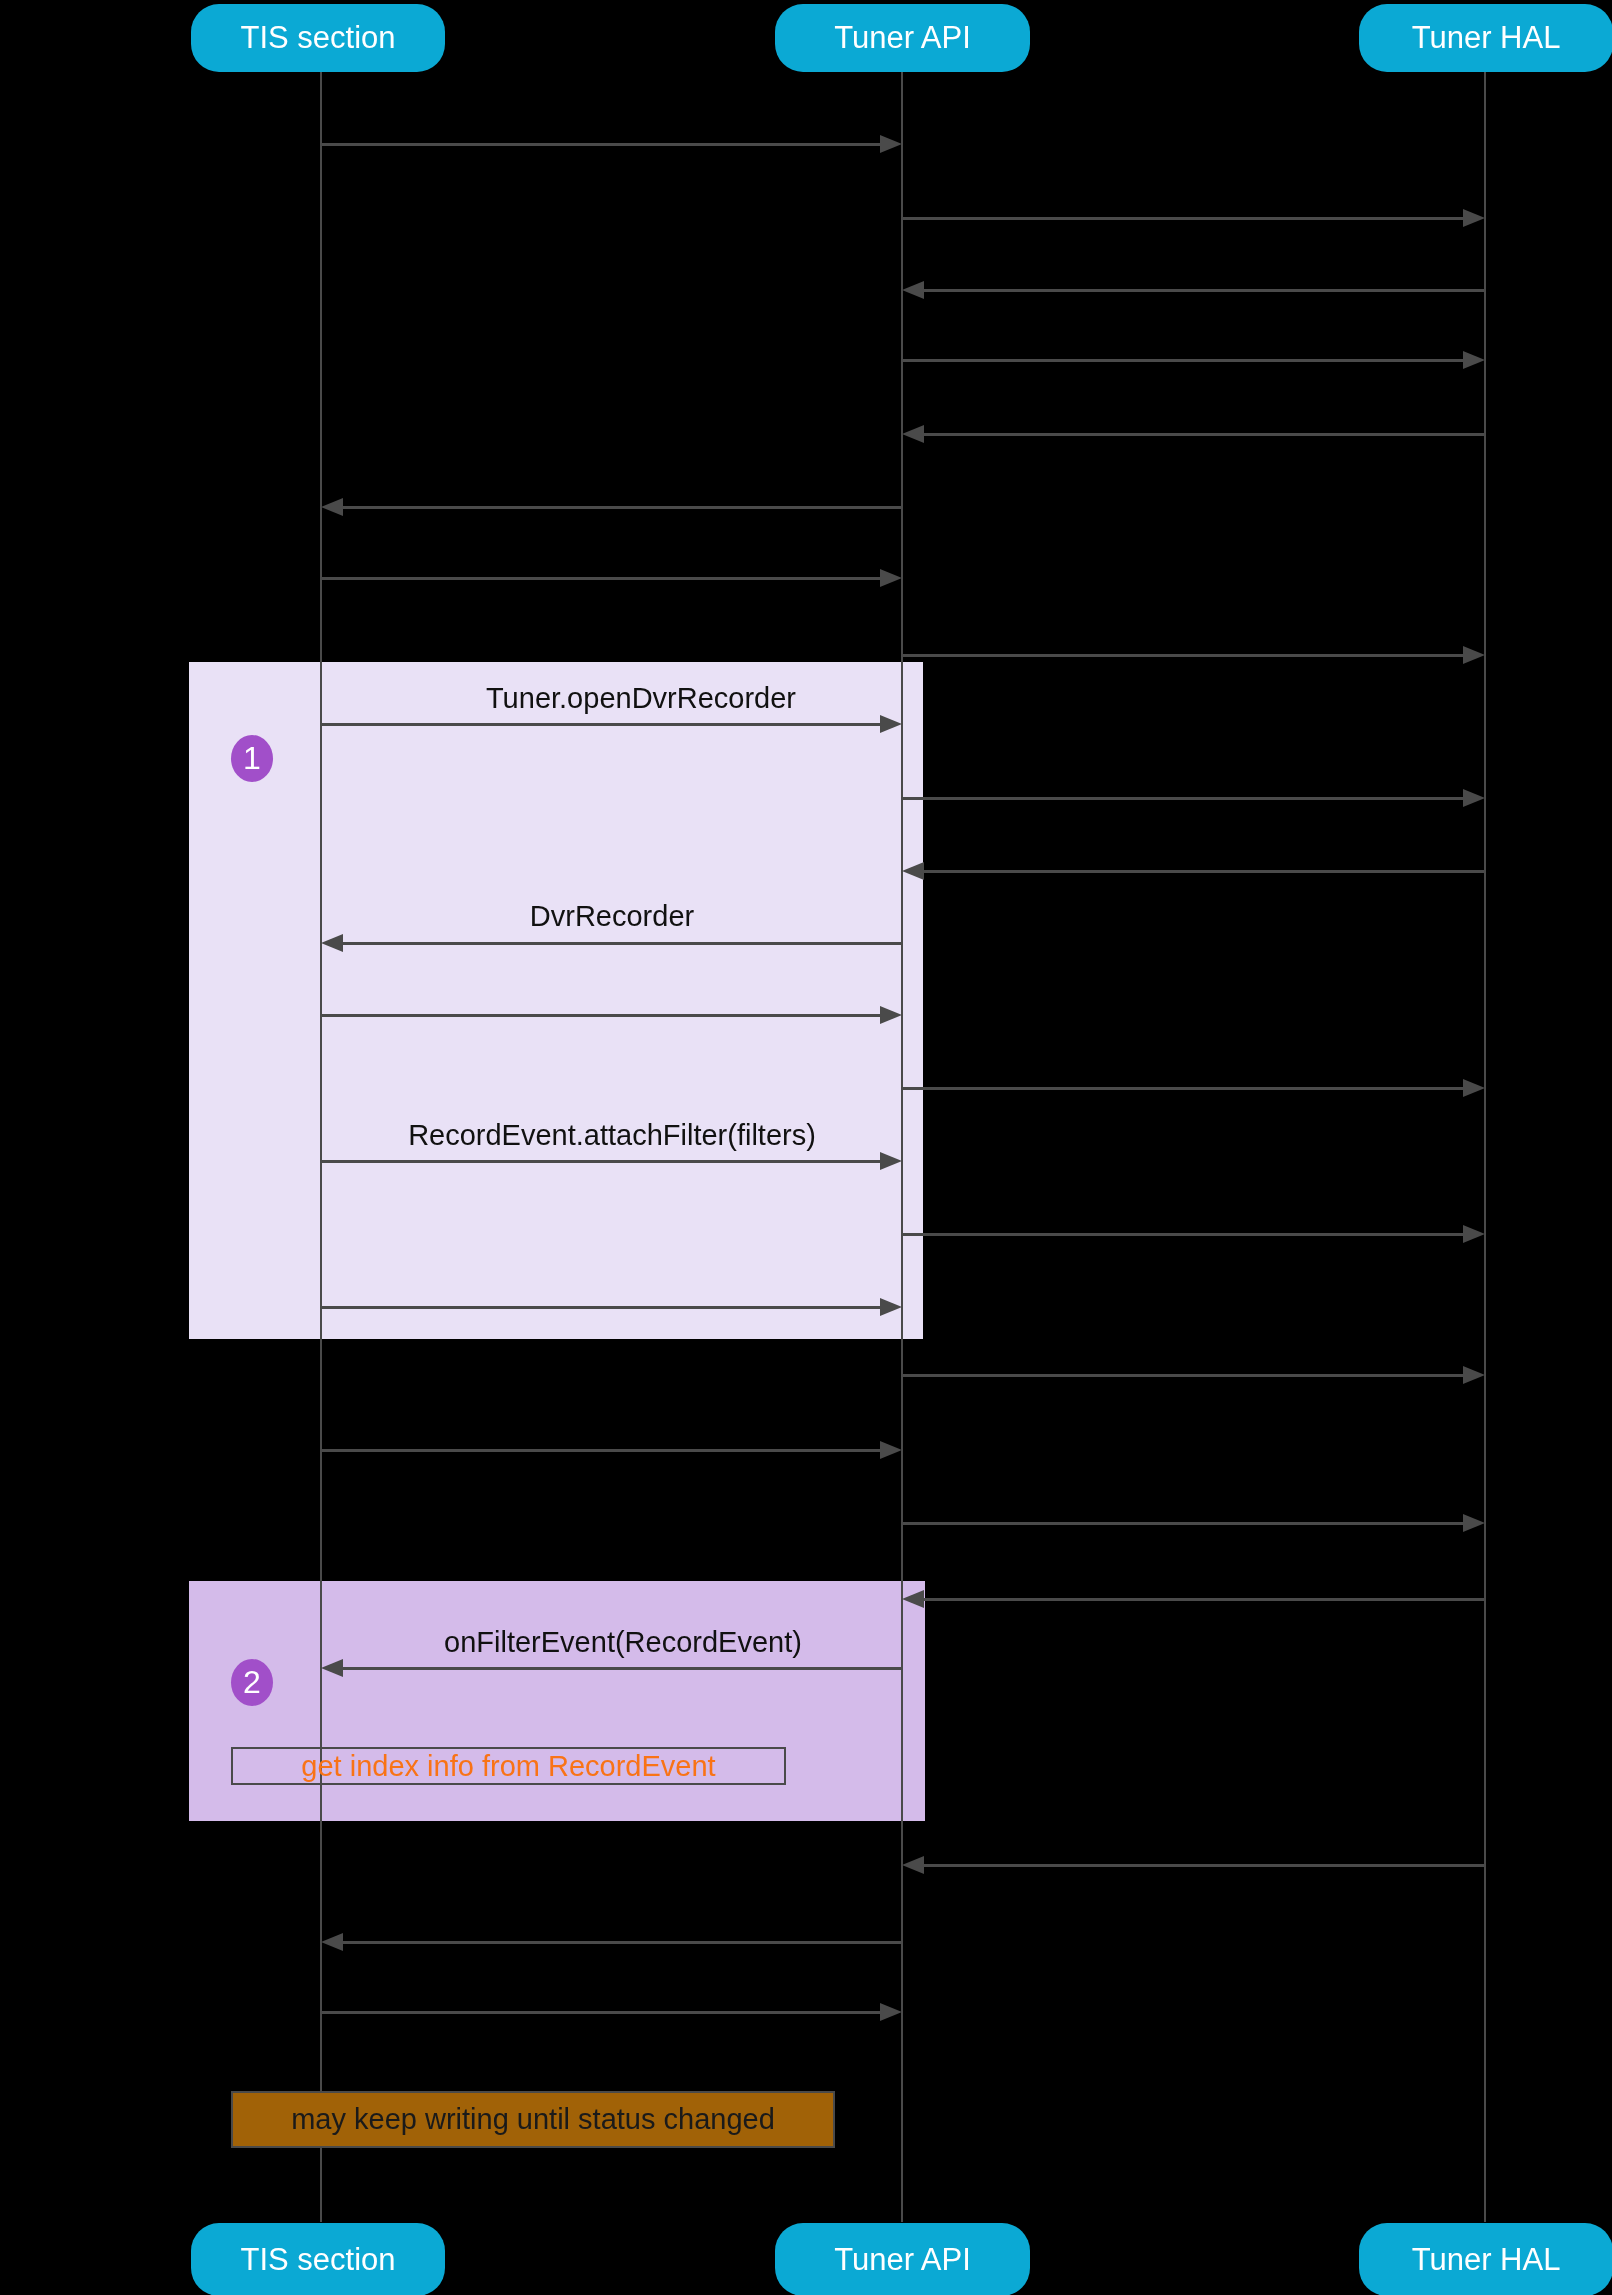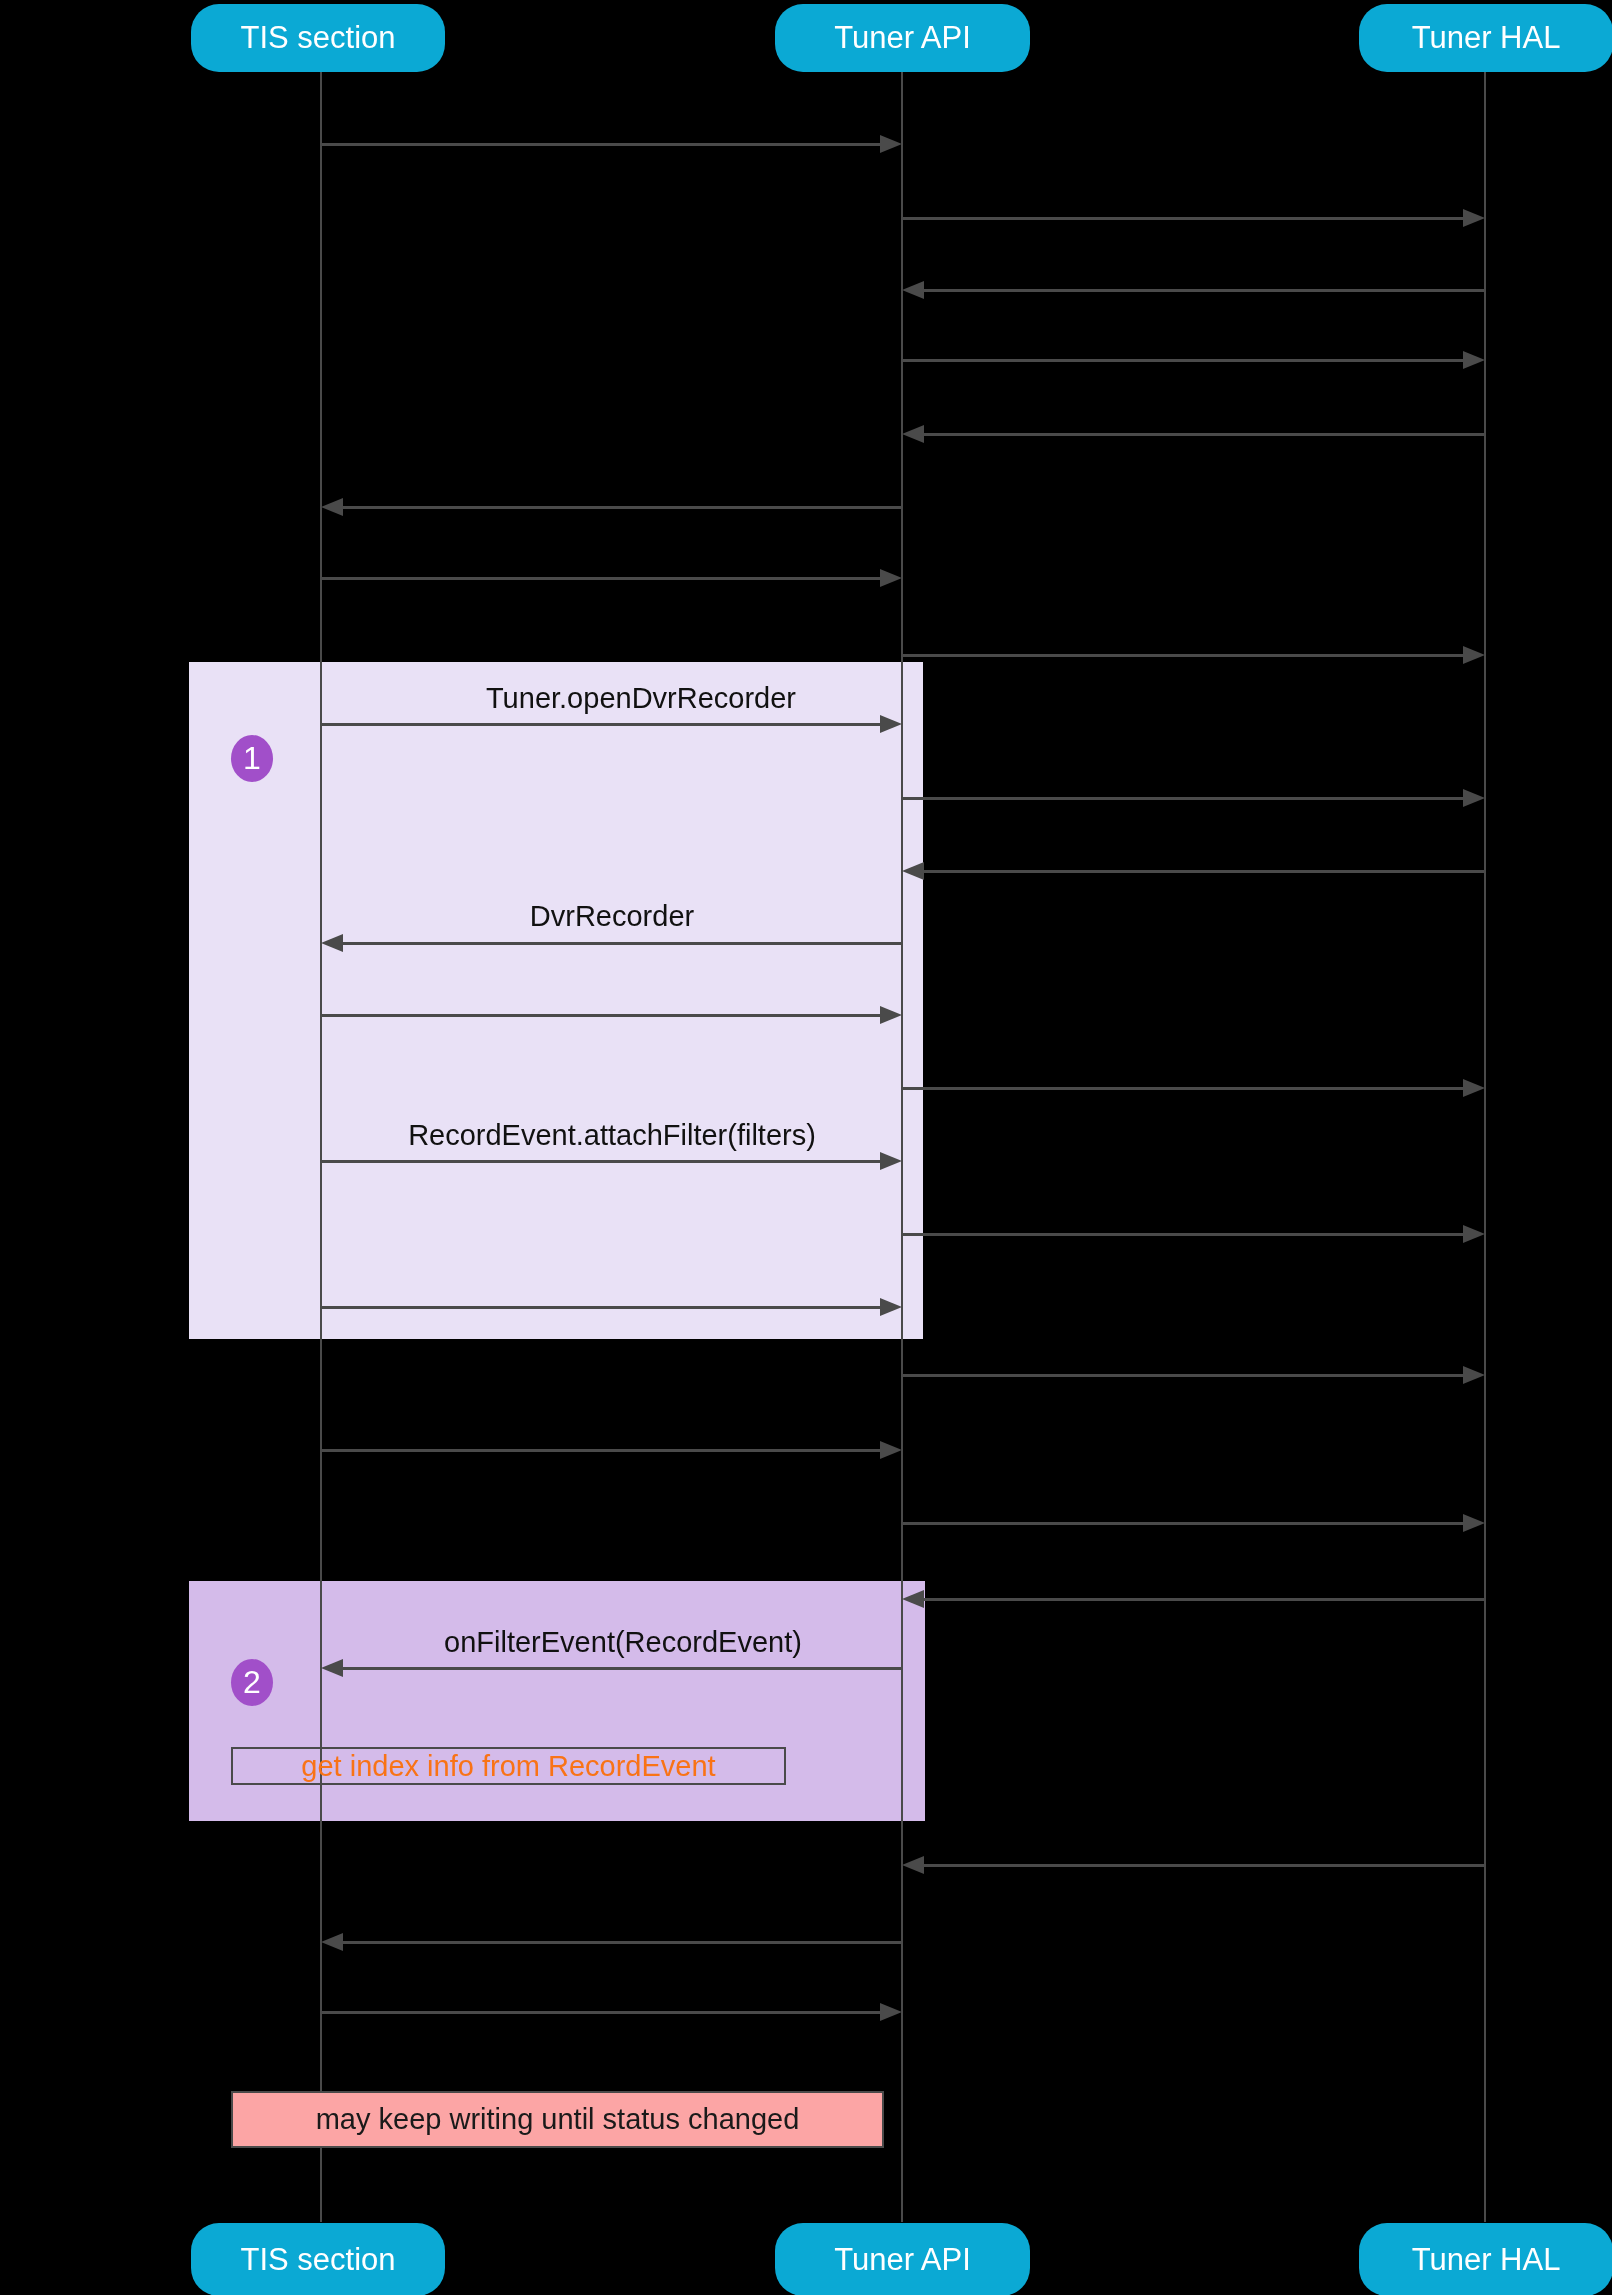--- a/index.html
+++ b/index.html
@@ -132,21 +132,21 @@
     <div class="msg-line" style="top: 1667px; left: 340px; width: 563px; background: rgb(74, 74, 74);"></div>
     <div class="msg-head" style="top: 1659px; left: 321px; border-right: 22px solid rgb(74, 74, 74);"></div>
     <div class="msg-label" style="left: 332px; width: 582px; top: 1625px; color: rgb(17, 17, 17);">onFilterEvent(RecordEvent)</div>
     <div class="msg-line" style="top: 1864px; left: 921px; width: 563px; background: rgb(74, 74, 74);"></div>
     <div class="msg-head" style="top: 1856px; left: 902px; border-right: 22px solid rgb(74, 74, 74);"></div>
     <div class="msg-line" style="top: 1941px; left: 340px; width: 563px; background: rgb(74, 74, 74);"></div>
     <div class="msg-head" style="top: 1933px; left: 321px; border-right: 22px solid rgb(74, 74, 74);"></div>
     <div class="msg-line" style="top: 2011px; left: 321px; width: 563px; background: rgb(74, 74, 74);"></div>
     <div class="msg-head" style="top: 2003px; left: 880px; border-left: 22px solid rgb(74, 74, 74);"></div>
     <div class="note" style="left: 231px; top: 1747px; width: 555px; height: 38px; border-color: rgb(74, 74, 74); color: #f97316; background: transparent;">get index info from RecordEvent</div>
-    <div class="note" style="left: 231px; top: 2091px; width: 653px; height: 57px; border-color: rgb(74, 74, 74); color: rgb(26, 26, 26); background: #fca5a5;">may keep writing until status changed</div>
+    <div class="note" style="left: 231px; top: 2091px; width: 604px; height: 57px; border-color: rgb(74, 74, 74); color: rgb(26, 26, 26); background: #a16207;">may keep writing until status changed</div>
     <div class="actor-box" style="left: 191px; top: 3.6px; width: 254px; height: 68px; background: rgb(11, 169, 212); color: rgb(255, 255, 255);">TIS section</div>
     <div class="actor-box" style="left: 775px; top: 3.6px; width: 255px; height: 68px; background: rgb(11, 169, 212); color: rgb(255, 255, 255);">Tuner API</div>
     <div class="actor-box" style="left: 1359px; top: 3.6px; width: 254px; height: 68px; background: rgb(11, 169, 212); color: rgb(255, 255, 255);">Tuner HAL</div>
     <div class="actor-box" style="left: 191px; top: 2223px; width: 254px; height: 73px; background: rgb(11, 169, 212); color: rgb(255, 255, 255);">TIS section</div>
     <div class="actor-box" style="left: 775px; top: 2223px; width: 255px; height: 73px; background: rgb(11, 169, 212); color: rgb(255, 255, 255);">Tuner API</div>
     <div class="actor-box" style="left: 1359px; top: 2223px; width: 254px; height: 73px; background: rgb(11, 169, 212); color: rgb(255, 255, 255);">Tuner HAL</div>
   </div>
 
 
 </body></html>

